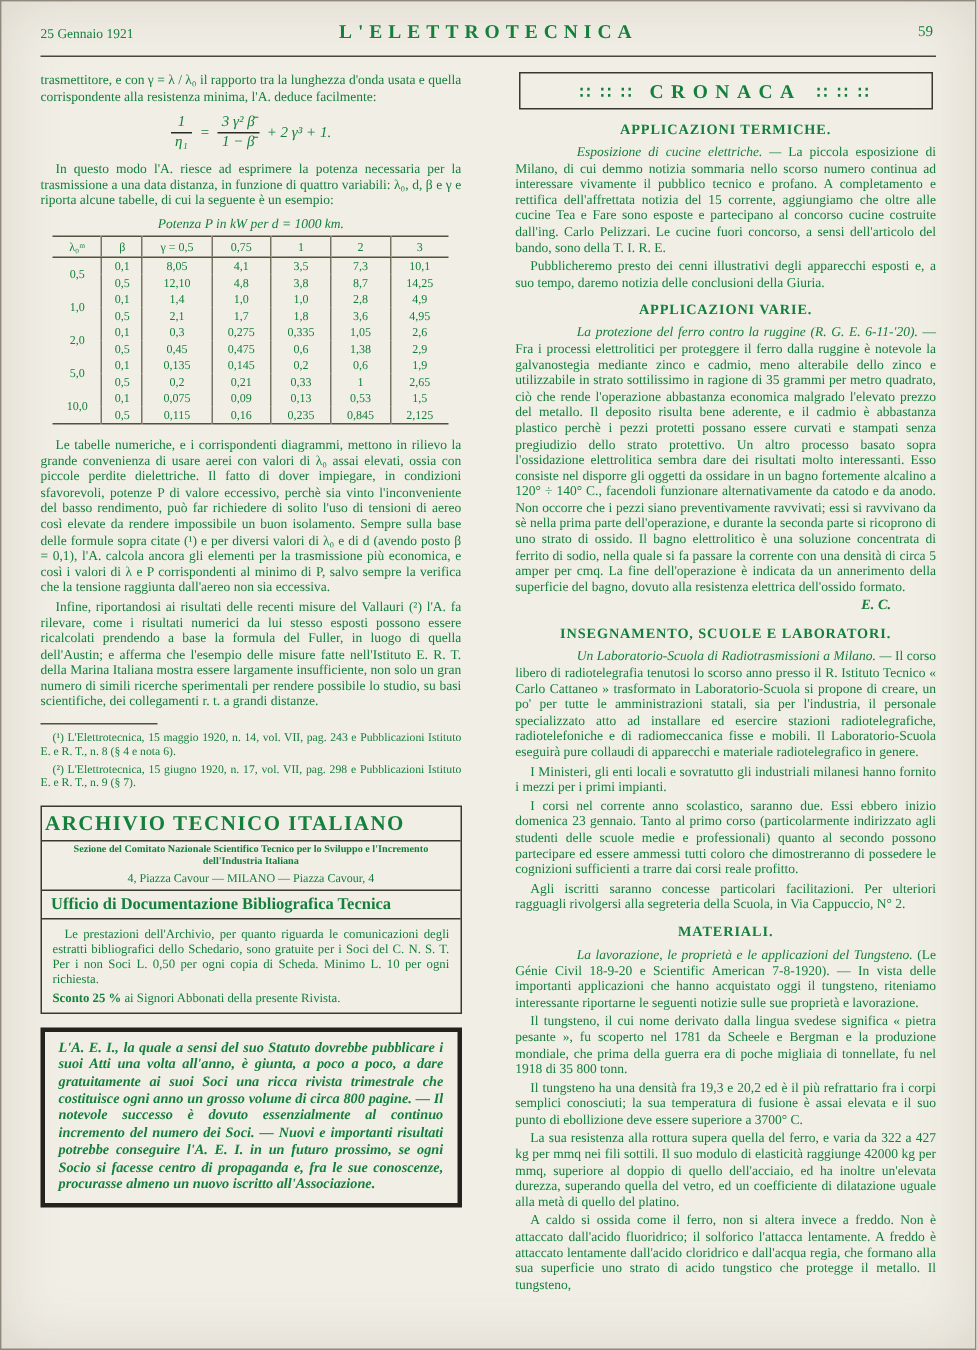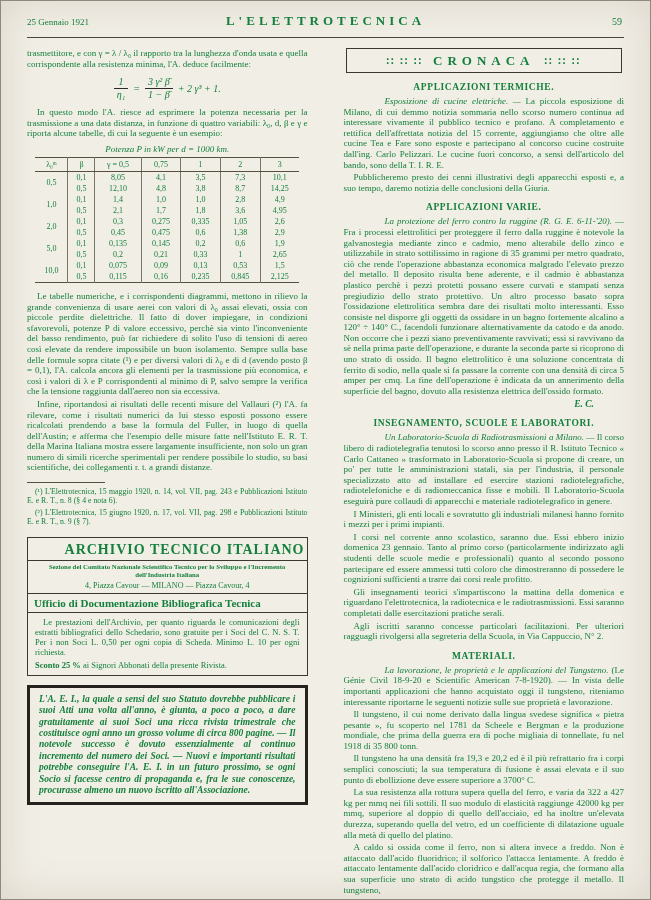--- a/index.html
+++ b/index.html
@@ -58,21 +58,21 @@
   }
   .ptable th:first-child, .ptable td.lam { border-left: none; }
   .ptable thead th { border-bottom: 1px solid #55503f; padding: 2px 3px; }
   .ptable td.lam { vertical-align: middle; }
 
   .fnote-rule { width: 78px; border-top: 1px solid #55503f; margin: 9px 0 4px 0; }
   .footnote { font-size: 7.8px; line-height: 9.4px; text-align: justify; margin: 0 0 2px 0; text-indent: 8px; }
 
   
   .archivio { border: 1px solid #3b382f; margin: 10px 0 9px 0; background: #f1eee5; }
-  .archivio .a-title { text-align: right; font-weight: bold; font-size: 14px; letter-spacing: 1px; padding: 4px 2px 2px 2px; margin: 0; }
+  .archivio .a-title { text-align: left; font-weight: bold; font-size: 14px; letter-spacing: 1px; padding: 4px 2px 2px 2px; margin: 0; }
   .archivio .a-sub { text-align: center; font-weight: bold; font-size: 6.8px; line-height: 8px; border-top: 1px solid #3b382f; padding: 2px 6px 1px 6px; margin: 0; }
   .archivio .a-addr { text-align: center; font-size: 8px; padding: 1px 4px 3px 4px; margin: 0; }
   .archivio .a-office { text-align: left; font-weight: bold; font-size: 11px; border-top: 1px solid #3b382f; border-bottom: 1px solid #3b382f; padding: 3px 6px; margin: 0; }
   .archivio .a-body { font-size: 8.5px; line-height: 10px; text-align: justify; padding: 4px 7px 2px 7px; margin: 0; text-indent: 8px; }
   .archivio .a-sconto { font-size: 8.5px; padding: 1px 7px 5px 7px; margin: 0; }
   .archivio .a-sconto b { font-weight: bold; }
 
   
   .aei {
     border: 3px solid #23221d; padding: 6px 9px; margin: 0 0 8px 0;
@@ -268,21 +268,20 @@
       <p class="body-text">Pubblicheremo presto dei cenni illustrativi degli apparecchi esposti e, a suo tempo, daremo notizia delle conclusioni della Giuria.</p>
 
       <div class="sec-heading">APPLICAZIONI VARIE.</div>
       <p class="body-text"><span class="lead">La protezione del ferro contro la ruggine (R. G. E. 6-11-'20).</span> <span>— Fra i processi elettrolitici per proteggere il ferro dalla ruggine è notevole la galvanostegia mediante zinco e cadmio, meno alterabile dello zinco e utilizzabile in strato sottilissimo in ragione di 35 grammi per metro quadrato, ciò che rende l'operazione abbastanza economica malgrado l'elevato prezzo del metallo. Il deposito risulta bene aderente, e il cadmio è abbastanza plastico perchè i pezzi protetti possano essere curvati e stampati senza pregiudizio dello strato protettivo. Un altro processo basato sopra l'ossidazione elettrolitica sembra dare dei risultati molto interessanti. Esso consiste nel disporre gli oggetti da ossidare in un bagno fortemente alcalino a 120° ÷ 140° C., facendoli funzionare alternativamente da catodo e da anodo. Non occorre che i pezzi siano preventivamente ravvivati; essi si ravvivano da sè nella prima parte dell'operazione, e durante la seconda parte si ricoprono di uno strato di ossido. Il bagno elettrolitico è una soluzione concentrata di ferrito di sodio, nella quale si fa passare la corrente con una densità di circa 5 amper per cmq. La fine dell'operazione è indicata da un annerimento della superficie del bagno, dovuto alla resistenza elettrica dell'ossido formato.</span></p>
       <div class="signature">E. C.</div>
 
       <div class="sec-heading">INSEGNAMENTO, SCUOLE E LABORATORI.</div>
       <p class="body-text"><span class="lead">Un Laboratorio-Scuola di Radiotrasmissioni a Milano. —</span> <span>Il corso libero di radiotelegrafia tenutosi lo scorso anno presso il R. Istituto Tecnico « Carlo Cattaneo » trasformato in Laboratorio-Scuola si propone di creare, un po' per tutte le amministrazioni statali, sia per l'industria, il personale specializzato atto ad installare ed esercire stazioni radiotelegrafiche, radiotelefoniche e di radiomeccanica fisse e mobili. Il Laboratorio-Scuola eseguirà pure collaudi di apparecchi e materiale radiotelegrafico in genere.</span></p>
       <p class="body-text">I Ministeri, gli enti locali e sovratutto gli industriali milanesi hanno fornito i mezzi per i primi impianti.</p>
       <p class="body-text">I corsi nel corrente anno scolastico, saranno due. Essi ebbero inizio domenica 23 gennaio. Tanto al primo corso (particolarmente indirizzato agli studenti delle scuole medie e professionali) quanto al secondo possono partecipare ed essere ammessi tutti coloro che dimostreranno di possedere le cognizioni sufficienti a trarre dai corsi reale profitto.</p>
-      <p class="body-text">Gli insegnamenti teorici s'impartiscono la mattina della domenica e riguardano l'elettrotecnica, la radiotecnica e le radiotrasmissioni. Essi saranno completati dalle esercitazioni pratiche serali.</p>
       <p class="body-text">Agli iscritti saranno concesse particolari facilitazioni. Per ulteriori ragguagli rivolgersi alla segreteria della Scuola, in Via Cappuccio, N° 2.</p>
 
       <div class="sec-heading">MATERIALI.</div>
       <p class="body-text"><span class="lead">La lavorazione, le proprietà e le applicazioni del Tungsteno.</span> <span>(Le Génie Civil 18-9-20 e Scientific American 7-8-1920). — In vista delle importanti applicazioni che hanno acquistato oggi il tungsteno, riteniamo interessante riportarne le seguenti notizie sulle sue proprietà e lavorazione.</span></p>
       <p class="body-text">Il tungsteno, il cui nome derivato dalla lingua svedese significa « pietra pesante », fu scoperto nel 1781 da Scheele e Bergman e la produzione mondiale, che prima della guerra era di poche migliaia di tonnellate, fu nel 1918 di 35 800 tonn.</p>
       <p class="body-text">Il tungsteno ha una densità fra 19,3 e 20,2 ed è il più refrattario fra i corpi semplici conosciuti; la sua temperatura di fusione è assai elevata e il suo punto di ebollizione deve essere superiore a 3700° C.</p>
       <p class="body-text">La sua resistenza alla rottura supera quella del ferro, e varia da 322 a 427 kg per mmq nei fili sottili. Il suo modulo di elasticità raggiunge 42000 kg per mmq, superiore al doppio di quello dell'acciaio, ed ha inoltre un'elevata durezza, superando quella del vetro, ed un coefficiente di dilatazione uguale alla metà di quello del platino.</p>
       <p class="body-text">A caldo si ossida come il ferro, non si altera invece a freddo. Non è attaccato dall'acido fluoridrico; il solforico l'attacca lentamente. A freddo è attaccato lentamente dall'acido cloridrico e dall'acqua regia, che formano alla sua superficie uno strato di acido tungstico che protegge il metallo. Il tungsteno,</p>
 
     </div>

